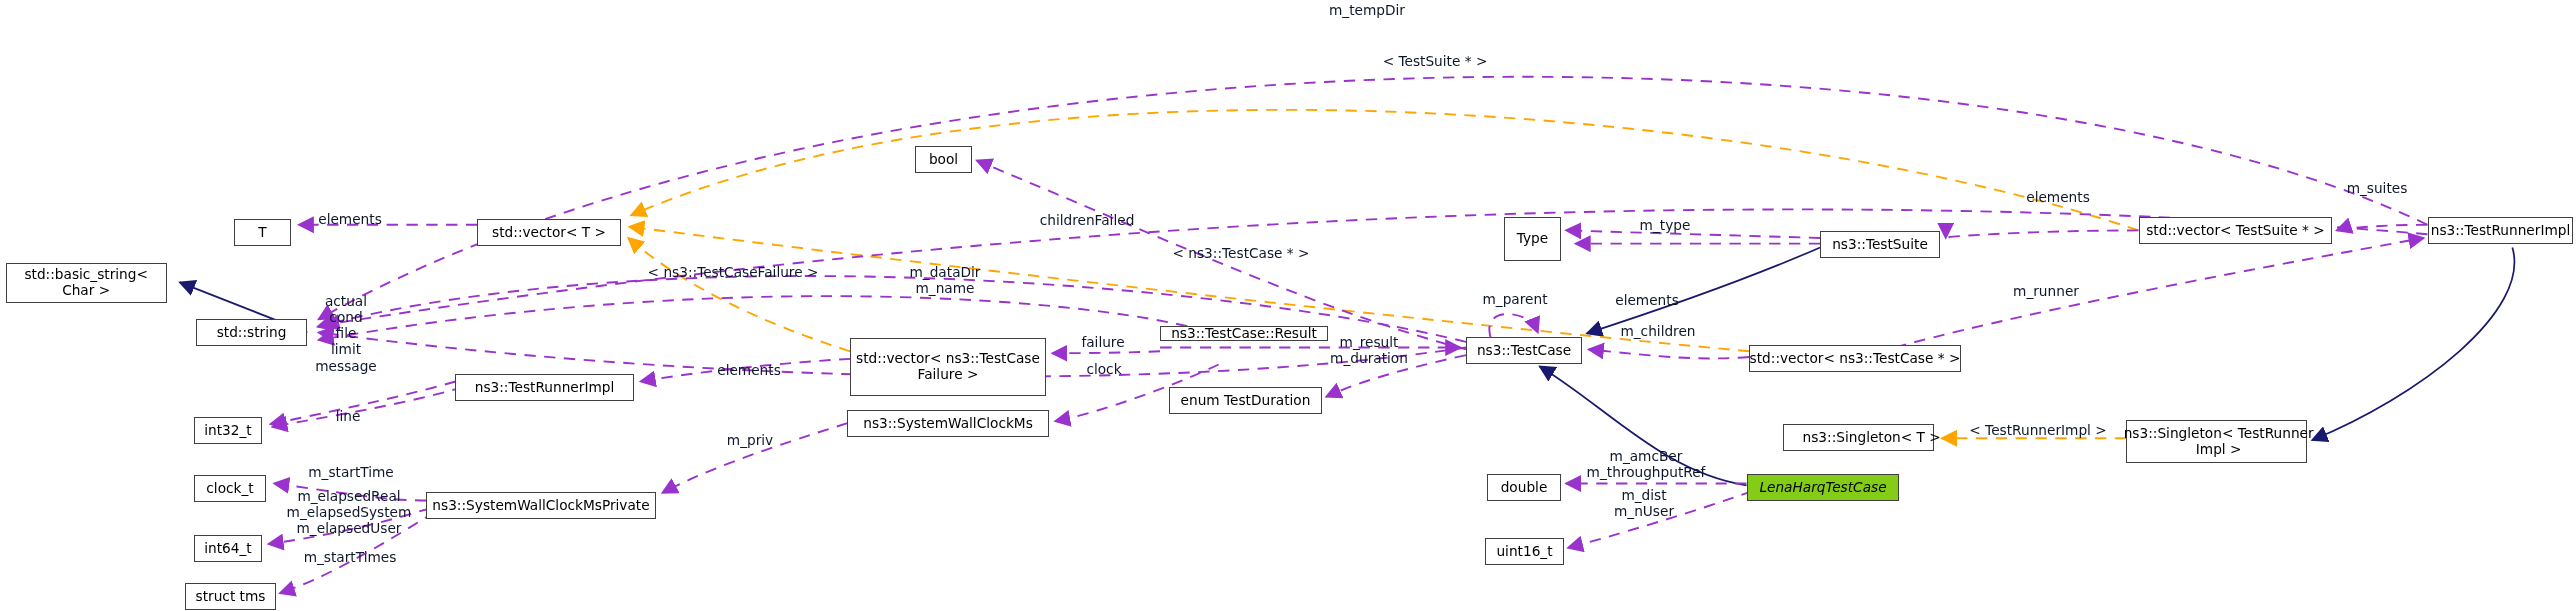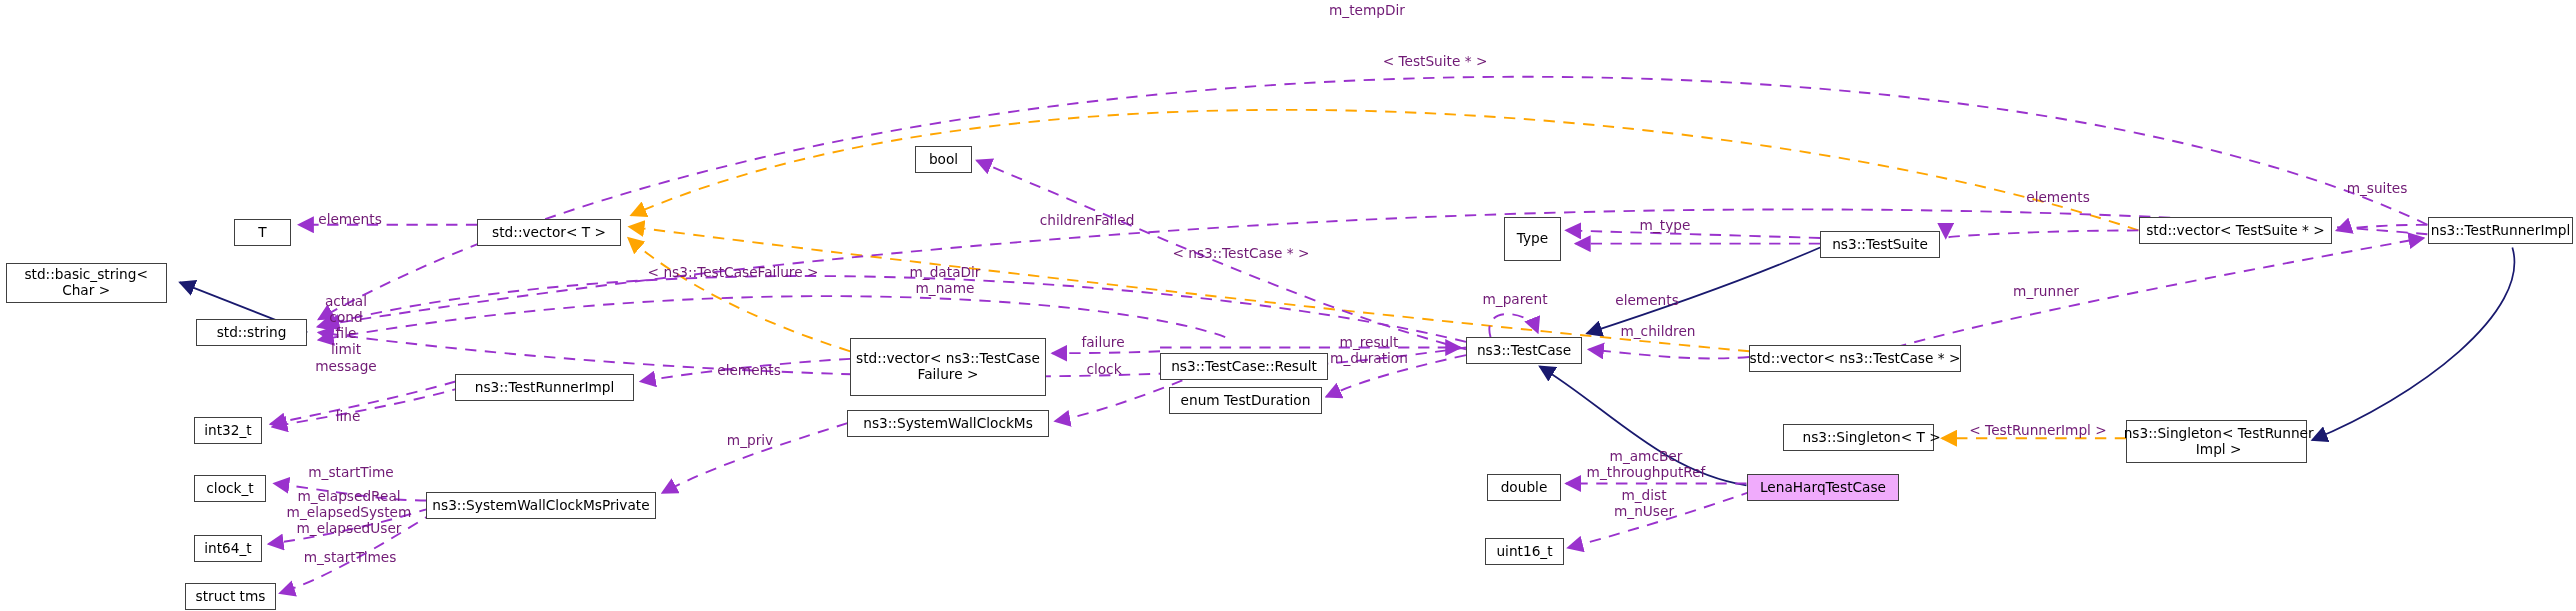--- a/index.html
+++ b/index.html
@@ -4,22 +4,22 @@
 <style>
   html,body{margin:0;padding:0;background:#ffffff;}
   #canvas{position:relative;width:2576px;height:611px;background:#ffffff;
           font-family:"DejaVu Sans","Liberation Sans",sans-serif;
           overflow:hidden;}
   svg#edges{position:absolute;left:0;top:0;width:2576px;height:611px;}
   .node{position:absolute;box-sizing:border-box;border:1.5px solid #404040;
         background:#ffffff;color:#000000;font-size:13.7px;line-height:1.15;
         display:flex;align-items:center;justify-content:center;text-align:center;
         white-space:pre;padding:1.9px 5.7px;}
-  .node.current{background:#f0abfc;border-color:#404040;}
-  .elabel{position:absolute;font-size:13.7px;color:#701a75;line-height:1.18;
+  .node.current{background:#84cc16;border-color:#404040;font-style:italic;}
+  .elabel{position:absolute;font-size:13.7px;color:#0f172a;line-height:1.18;
           white-space:pre;text-align:center;transform:translate(-50%,-50%);}
 </style>
 </head>
 <body>
 
 <div id="canvas">
 
   <svg id="edges" viewBox="0 0 2727 647">
     <defs>
       <marker id="a-purple" markerWidth="9" markerHeight="9" refX="8" refY="4.5" orient="auto">
@@ -86,21 +86,21 @@
   <div class="node" style="left:194px;top:475px;width:72px;height:27px;">clock_t</div>
   <div class="node" style="left:194px;top:535px;width:68px;height:27px;">int64_t</div>
   <div class="node" style="left:185px;top:583px;width:91px;height:27px;">struct tms</div>
   <div class="node" style="left:477px;top:219px;width:144px;height:27px;">std::vector&lt; T &gt;</div>
   <div class="node" style="left:455px;top:374px;width:179px;height:27px;">ns3::TestRunnerImpl</div>
   <div class="node" style="left:915px;top:146px;width:57px;height:27px;">bool</div>
   <div class="node" style="left:850px;top:338px;width:196px;height:58px;">std::vector&lt; ns3::TestCase
 Failure &gt;</div>
   <div class="node" style="left:847px;top:410px;width:202px;height:27px;">ns3::SystemWallClockMs</div>
   <div class="node" style="left:426px;top:492px;width:230px;height:27px;">ns3::SystemWallClockMsPrivate</div>
-  <div class="node" style="left:1160px;top:353px;width:168px;height:27px;">ns3::TestCase::Result</div>
+  <div class="node" style="left:1160px;top:326px;width:168px;height:15px;">ns3::TestCase::Result</div>
   <div class="node" style="left:1169px;top:387px;width:153px;height:27px;">enum TestDuration</div>
   <div class="node" style="left:1466px;top:337px;width:116px;height:27px;">ns3::TestCase</div>
   <div class="node" style="left:1749px;top:345px;width:212px;height:27px;">std::vector&lt; ns3::TestCase * &gt;</div>
   <div class="node" style="left:1504px;top:217px;width:57px;height:44px;">Type</div>
   <div class="node" style="left:1820px;top:231px;width:120px;height:27px;">ns3::TestSuite</div>
   <div class="node" style="left:2139px;top:217px;width:193px;height:27px;">std::vector&lt; TestSuite * &gt;</div>
   <div class="node" style="left:2428px;top:217px;width:145px;height:27px;">ns3::TestRunnerImpl</div>
   <div class="node" style="left:1487px;top:474px;width:74px;height:27px;">double</div>
   <div class="node" style="left:1485px;top:538px;width:79px;height:27px;">uint16_t</div>
   <div class="node" style="left:1783px;top:424px;width:151px;height:27px;padding-left:32px;">ns3::Singleton&lt; T &gt;</div>

